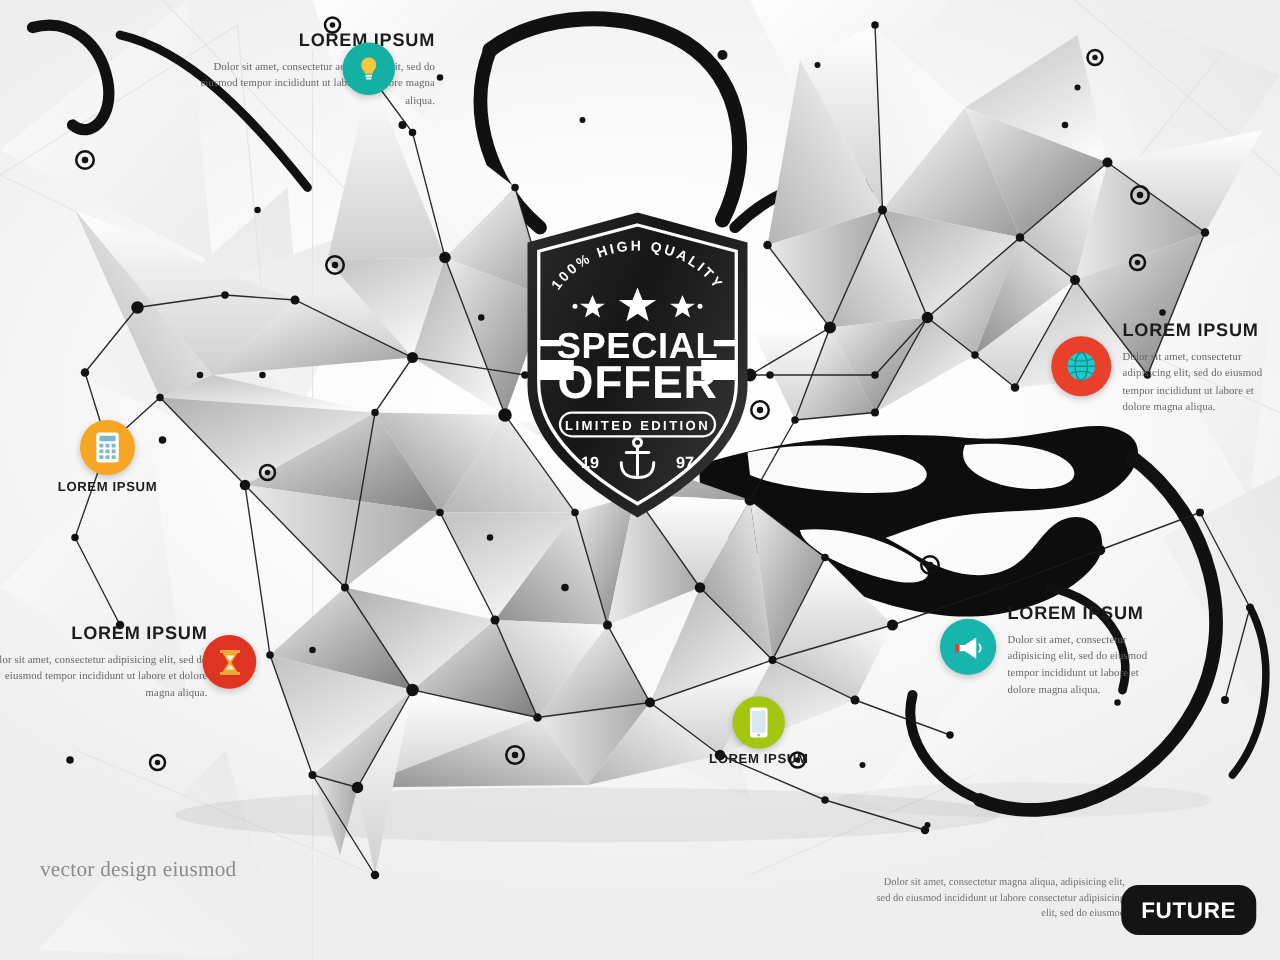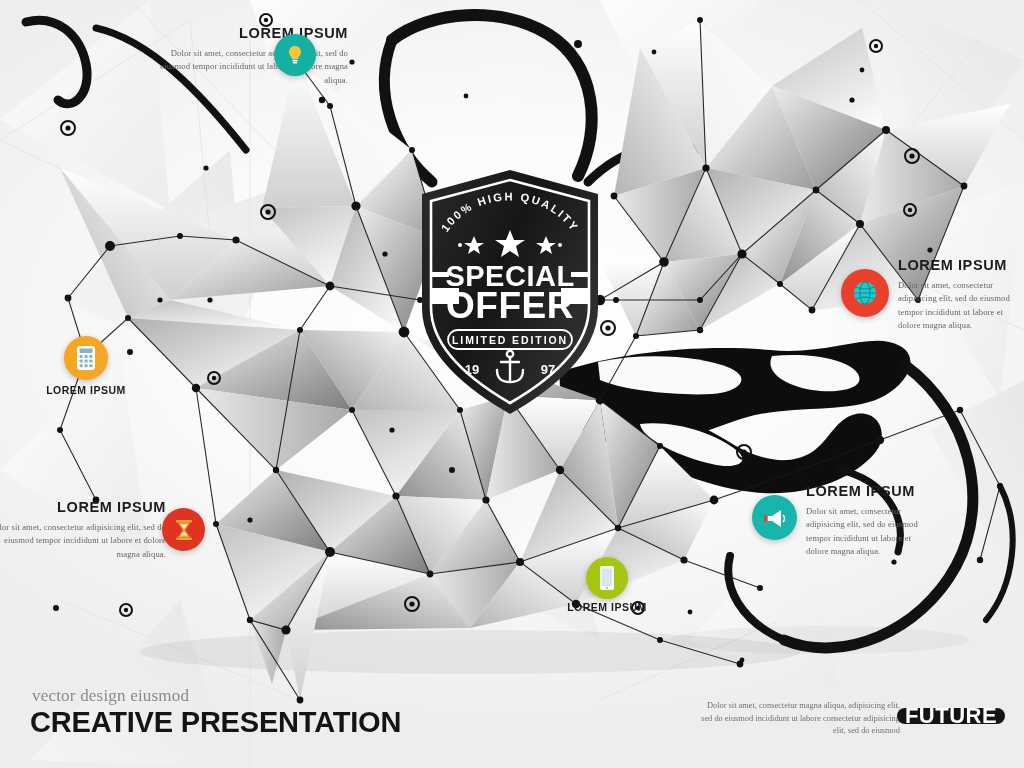--- a/index.html
+++ b/index.html
@@ -54,23 +54,23 @@
   #f-title{
     left:30px;top:706px;
     font-size:29px;font-weight:bold;color:#141414;letter-spacing:-.2px;
   }
   #f-text{
     left:700px;top:700px;width:200px;text-align:right;
     font-family:"Liberation Serif",serif;
     font-size:8.4px;line-height:1.5;color:#6f6f6f;
   }
   #f-badge{
-    left:897px;top:708px;width:108px;height:16px;border-radius:14px;
+    left:897px;top:708px;width:108px;height:40px;border-radius:14px;
     background:#141414;color:#fff;display:flex;align-items:center;justify-content:center;
-    font-size:22px;font-weight:bold;letter-spacing:.5px;
+    font-size:18px;font-weight:bold;letter-spacing:.5px;
   }
 
   
   #emblem{position:absolute;left:412px;top:168px;width:196px;height:250px;z-index:5;}
 </style>
 </head>
 <body>
 
 <div id="stage">
 
@@ -549,17 +549,16 @@
   <div class="ico" style="left:586px;top:557px;width:42px;height:42px;background:#a5c611;">
     <svg width="16" height="26" viewBox="0 0 16 26">
       <rect x="1" y="1" width="14" height="24" rx="2.2" fill="#ffffff"></rect>
       <rect x="2.6" y="3.6" width="10.8" height="17.4" rx="1" fill="#d7e7ef"></rect>
       <circle cx="8" cy="23" r="1.1" fill="#9db6bf"></circle>
     </svg>
   </div>
   <div class="ico-label" style="left:547px;top:601px;width:120px;">LOREM IPSUM</div>
 
   <div class="footer" id="f-sub">vector design eiusmod</div>
-  <div class="footer" id="f-title">CREATIVE PRESENTATION</div>
   <div class="footer" id="f-text">Dolor sit amet, consectetur magna aliqua, adipisicing elit, sed do eiusmod  incididunt ut labore consectetur adipisicing elit, sed do eiusmod</div>
   <div class="footer" id="f-badge">FUTURE</div>
 
 </div>
 
 </body></html>

